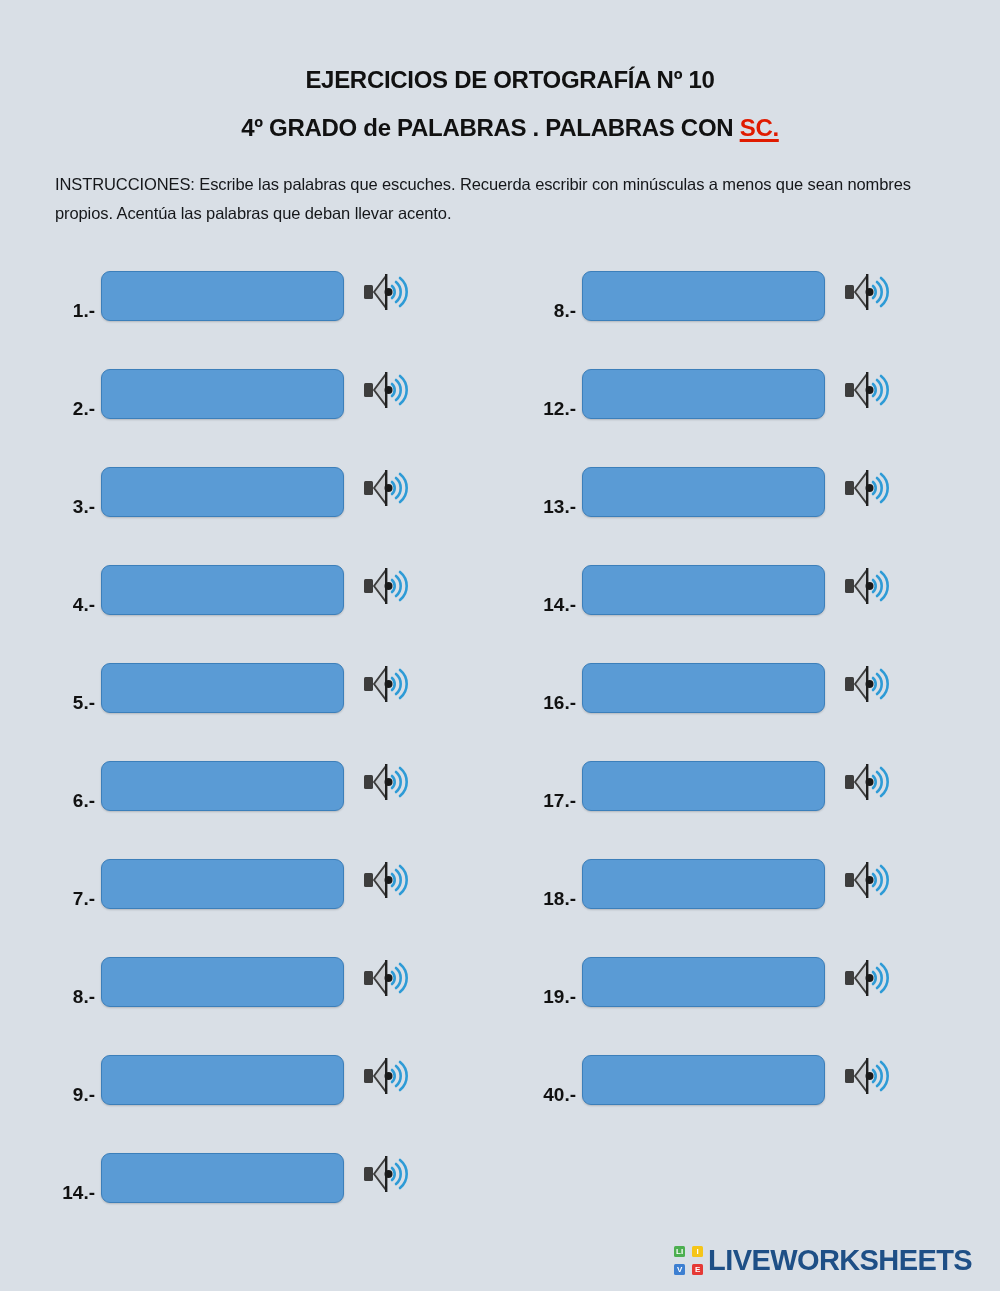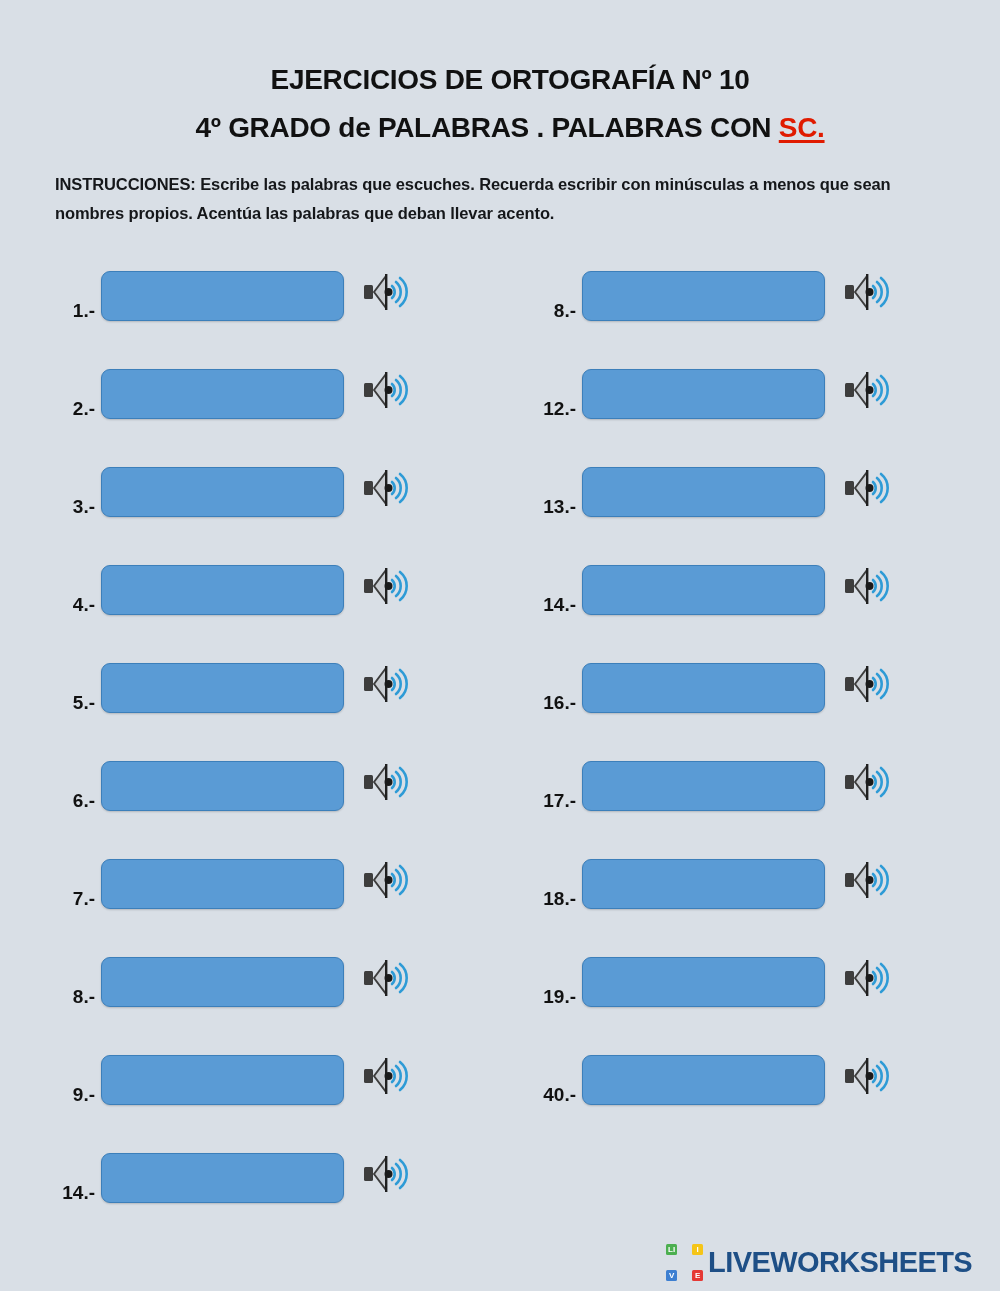--- a/index.html
+++ b/index.html
@@ -14,40 +14,40 @@
     position: relative;
     overflow: hidden;
   }
 
   
   .header {
     padding-top: 56px;
     text-align: center;
   }
   .title-line {
-    font-size: 28px;
+    font-size: 24px;
     font-weight: bold;
     color: #111111;
     letter-spacing: -0.3px;
     line-height: 48px;
     white-space: nowrap;
     padding-left: 20px;
   }
   .title-accent {
     color: #e01b00;
     text-decoration: underline;
     text-decoration-thickness: 3px;
     text-underline-offset: 3px;
     margin-top: 26px;
   }
 
   .instructions {
     margin: 18px 52px 0 55px;
     font-size: 16.5px;
-    font-weight: bold;
+    font-weight: normal;
     color: #15171a;
     line-height: 29px;
     text-align: left;
     letter-spacing: -0.1px;
   }
 
   
   .sheet {
     position: absolute;
     top: 258px;
@@ -116,21 +116,21 @@
     box-sizing: border-box;
   }
   .logo {
     display: flex;
     align-items: center;
   }
   .logo-tiles {
     display: grid;
     grid-template-columns: 11px 11px;
     grid-template-rows: 11px 11px;
-    gap: 15px;
+    gap: 7px;
     margin-right: 5px;
   }
   .logo-tile {
     width: 11px;
     height: 11px;
     border-radius: 1.5px;
     color: #ffffff;
     font-size: 8px;
     font-weight: bold;
     line-height: 11px;

